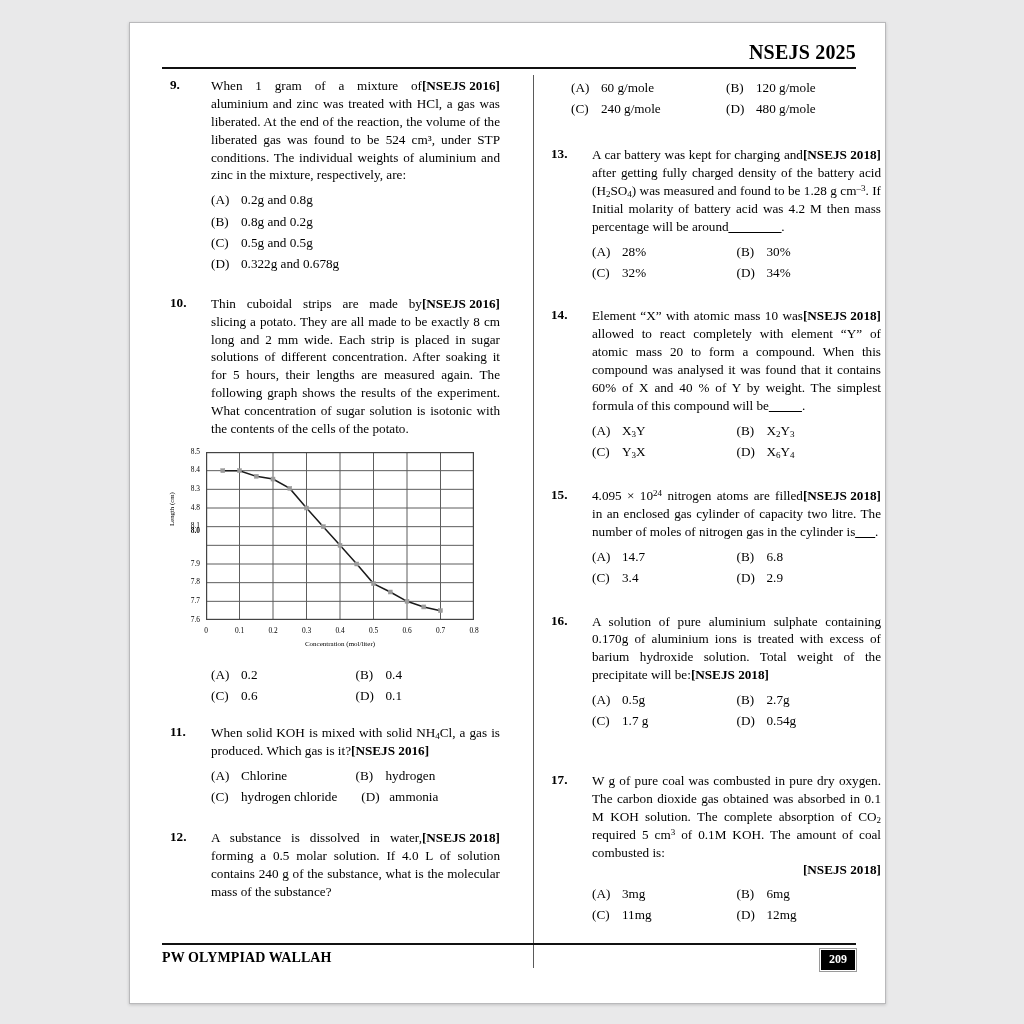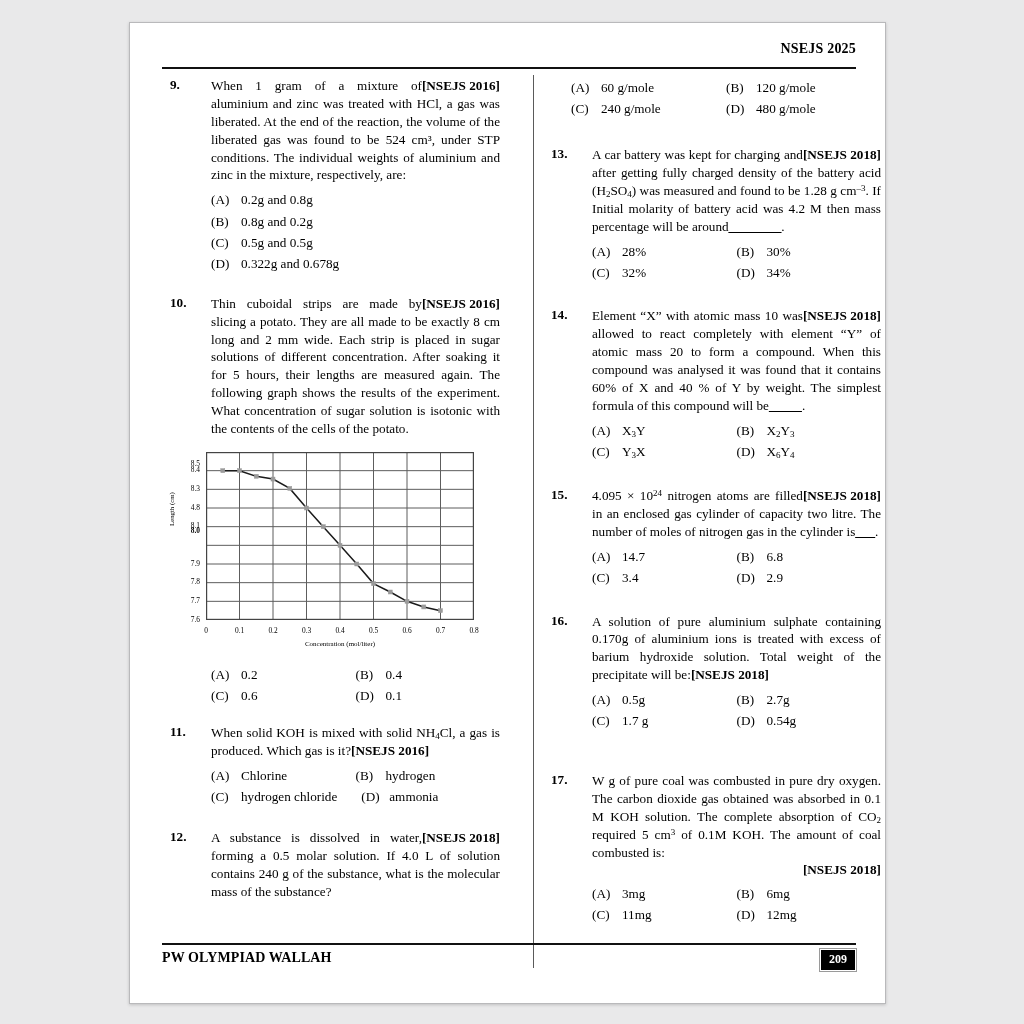--- a/index.html
+++ b/index.html
@@ -22,21 +22,21 @@
     left: 32px; top: 18px;
     width: 694px; height: 944px;
   }
 
   
   #header {
     position: absolute; left: 0; top: 0; width: 694px; height: 34px;
   }
   #header-title {
     position: absolute; right: 0; top: 0;
-    font-weight: bold; font-size: 14px; letter-spacing: .2px;
+    font-weight: bold; font-size: 20px; letter-spacing: .2px;
   }
   #header-rule {
     position: absolute; left: 0; top: 26px; width: 694px;
     border-top: 2.2px solid #111;
   }
 
   
   #divider {
     position: absolute; left: 371px; top: 34px;
     width: 0; height: 893px;
@@ -194,21 +194,21 @@
       <div class="q" style="margin-top:20px;">
         <div class="q-num">10.</div>
         <div class="q-body">
           <span class="inline-end">[NSEJS 2016]</span>
           <span>Thin cuboidal strips are made by slicing a potato. They are all made to be exactly 8 cm long and 2 mm wide. Each strip is placed in sugar solutions of different concentration. After soaking it for 5 hours, their lengths are measured again. The following graph shows the results of the experiment. What concentration of sugar solution is isotonic with the contents of the cells of the potato.</span>
         </div>
 
         <div id="chart-wrap">
           <div id="ylabel">Length (cm)</div>
           <div id="ytick-col">
-              <div class="ytick" style="top: -1px; margin-top: 12px;">8.5</div>
+              <div class="ytick" style="top: -1px;">8.5</div>
               <div class="ytick" style="top: 17.6667px;">8.4</div>
               <div class="ytick" style="top: 36.3333px;">8.3</div>
               <div class="ytick" style="top: 55px;">4.8</div>
               <div class="ytick" style="top: 73.6667px;">8.1</div>
               <div class="ytick" style="top: 78px; font-weight: bold;">8.0</div>
               <div class="ytick" style="top: 111px;">7.9</div>
               <div class="ytick" style="top: 129.667px;">7.8</div>
               <div class="ytick" style="top: 148.333px;">7.7</div>
               <div class="ytick" style="top: 167px;">7.6</div>
             </div>

